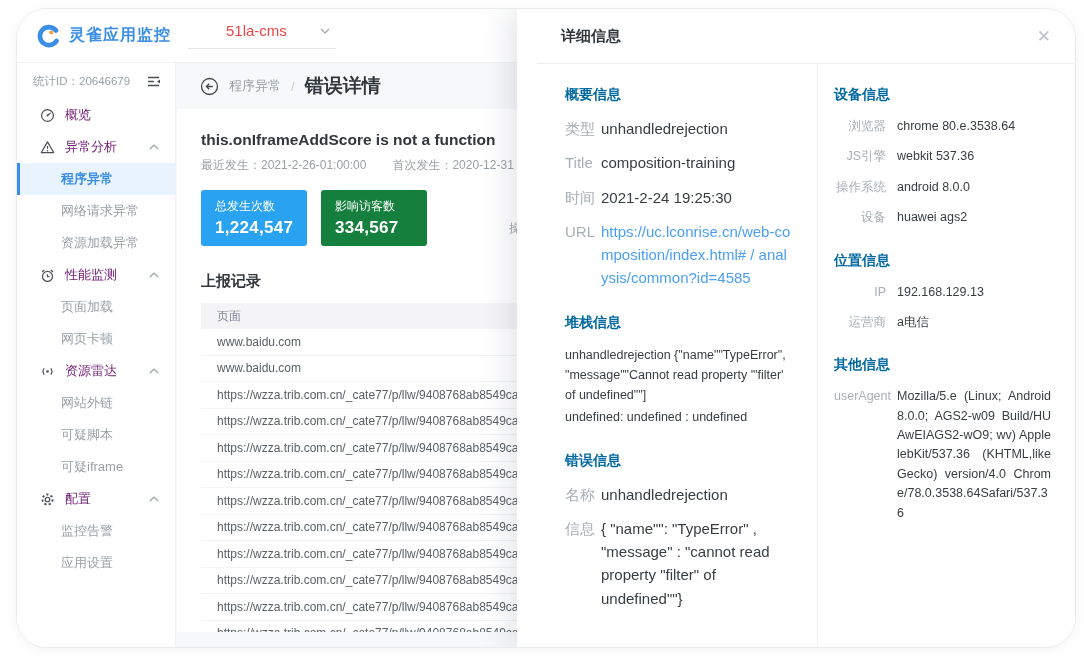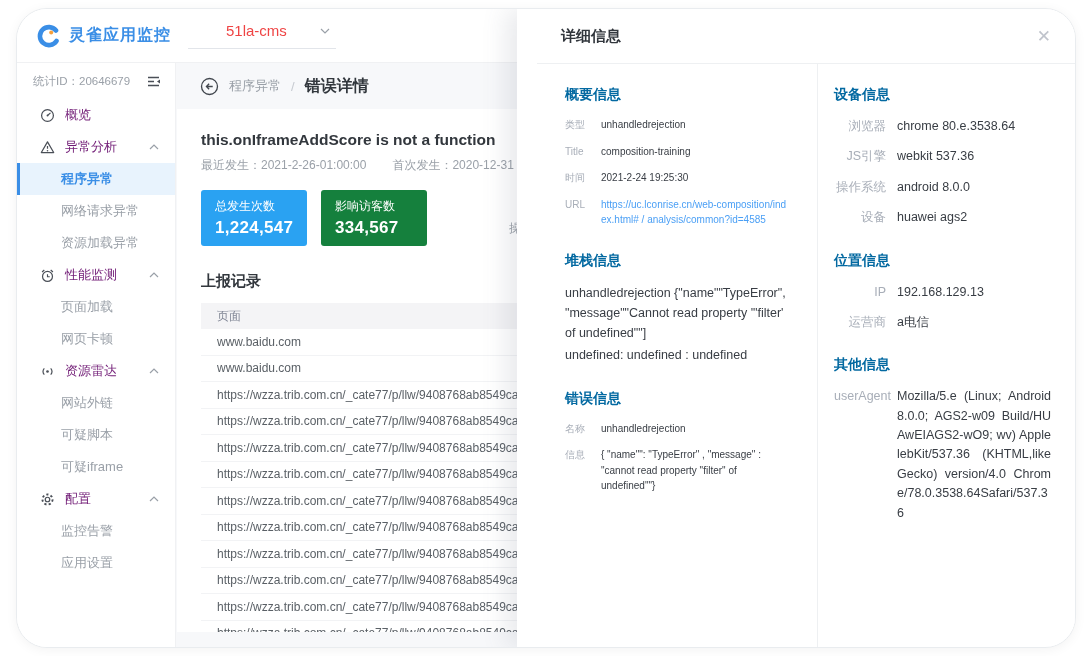--- a/index.html
+++ b/index.html
@@ -29,21 +29,21 @@
   .menu-item .chev { position:absolute; right:16px; top:13px; }
   .menu-item.active { background:#e8f3fd; color:#3a8ee6; font-weight:bold; }
   .menu-item.active::before { content:""; position:absolute; left:0; top:0; bottom:0; width:3px; background:#3a8ee6; }
   .mi-icon { display:inline-flex; width:16px; height:16px; align-items:center; justify-content:center; }
 
   
   .main { position:absolute; top:54px; left:159px; right:0; bottom:0; background:#f7f8fa; }
   .breadcrumb { height:46px; display:flex; align-items:center; gap:10px; padding:0 24px; }
   .bc-parent { font-size:13px; color:#9aa0a8; }
   .bc-sep { font-size:13px; color:#c6cad0; }
-  .bc-current { font-size:16px; color:#32373d; font-weight:bold; }
+  .bc-current { font-size:19px; color:#32373d; font-weight:bold; }
 
   .content-card { position:absolute; top:46px; left:1px; right:0; bottom:15px; background:#fff; padding:22px 24px; overflow:hidden; }
   .err-title { font-size:15.5px; font-weight:bold; color:#32373d; }
   .err-meta { margin-top:8px; display:flex; gap:26px; font-size:12px; color:#9aa0a8; }
   .stats-row { margin-top:16px; display:flex; }
   .stat-card { width:106px; height:56px; border-radius:3px; color:#fff; padding:8px 0 0 14px; margin-right:14px; }
   .stat-card .s-label { font-size:12px; }
   .stat-card .s-value { font-size:17px; font-weight:bold; margin-top:3px; letter-spacing:.3px; }
   .hidden-dims { margin-left:28px; width:88px; padding-top:5px; text-align:right; }
   .hidden-dims div { font-size:12px; color:#9aa0a8; line-height:22px; }
@@ -57,21 +57,21 @@
   
   .detail-panel { position:absolute; top:0; right:0; width:558px; height:100%; background:#fff; z-index:30;
                   box-shadow:-10px 0 24px rgba(90,100,120,.14);padding-left:20px; }
   .dp-header { height:55px; display:flex; align-items:center; padding:0 24px; border-bottom:1px solid #eef0f2; }
   .dp-title { font-size:15px; font-weight:bold; color:#32373d; }
   .dp-close { margin-left:auto; font-size:17px; color:#c0c4cc; cursor:pointer; line-height:1; }
   .dp-body { display:flex; height:calc(100% - 55px); }
   .dp-left { width:280px; padding:22px 26px 20px 28px; }
   .dp-right { flex:1; border-left:1px solid #eef0f2; padding:22px 24px 20px 16px; }
   .sec-heading { font-size:14px; font-weight:bold; color:#0369a1; margin-bottom:13px; }
-  .kv { display:flex; margin-bottom:11px; font-size:10px; line-height:1.55; }
+  .kv { display:flex; margin-bottom:11px; font-size:15px; line-height:1.55; }
   .kv .k { width:36px; flex-shrink:0; color:#a8aeb8; }
   .kv .v { color:#383d44; }
   .kv .v.link { color:#4a9ff5; word-break:break-all; cursor:pointer; }
   .sec { margin-top:24px; }
   .sec:first-child { margin-top:0; }
   .stack-text { font-size:12.5px; color:#383d44; line-height:1.62; word-break:break-all; }
   .stack-text + .stack-text { margin-top:2px; }
   .kv-r { display:flex; margin-bottom:11px; font-size:12.5px; line-height:1.55; }
   .kv-r .k { width:52px; flex-shrink:0; color:#a8aeb8; text-align:right; }
   .kv-r .v { margin-left:11px; color:#383d44; }

